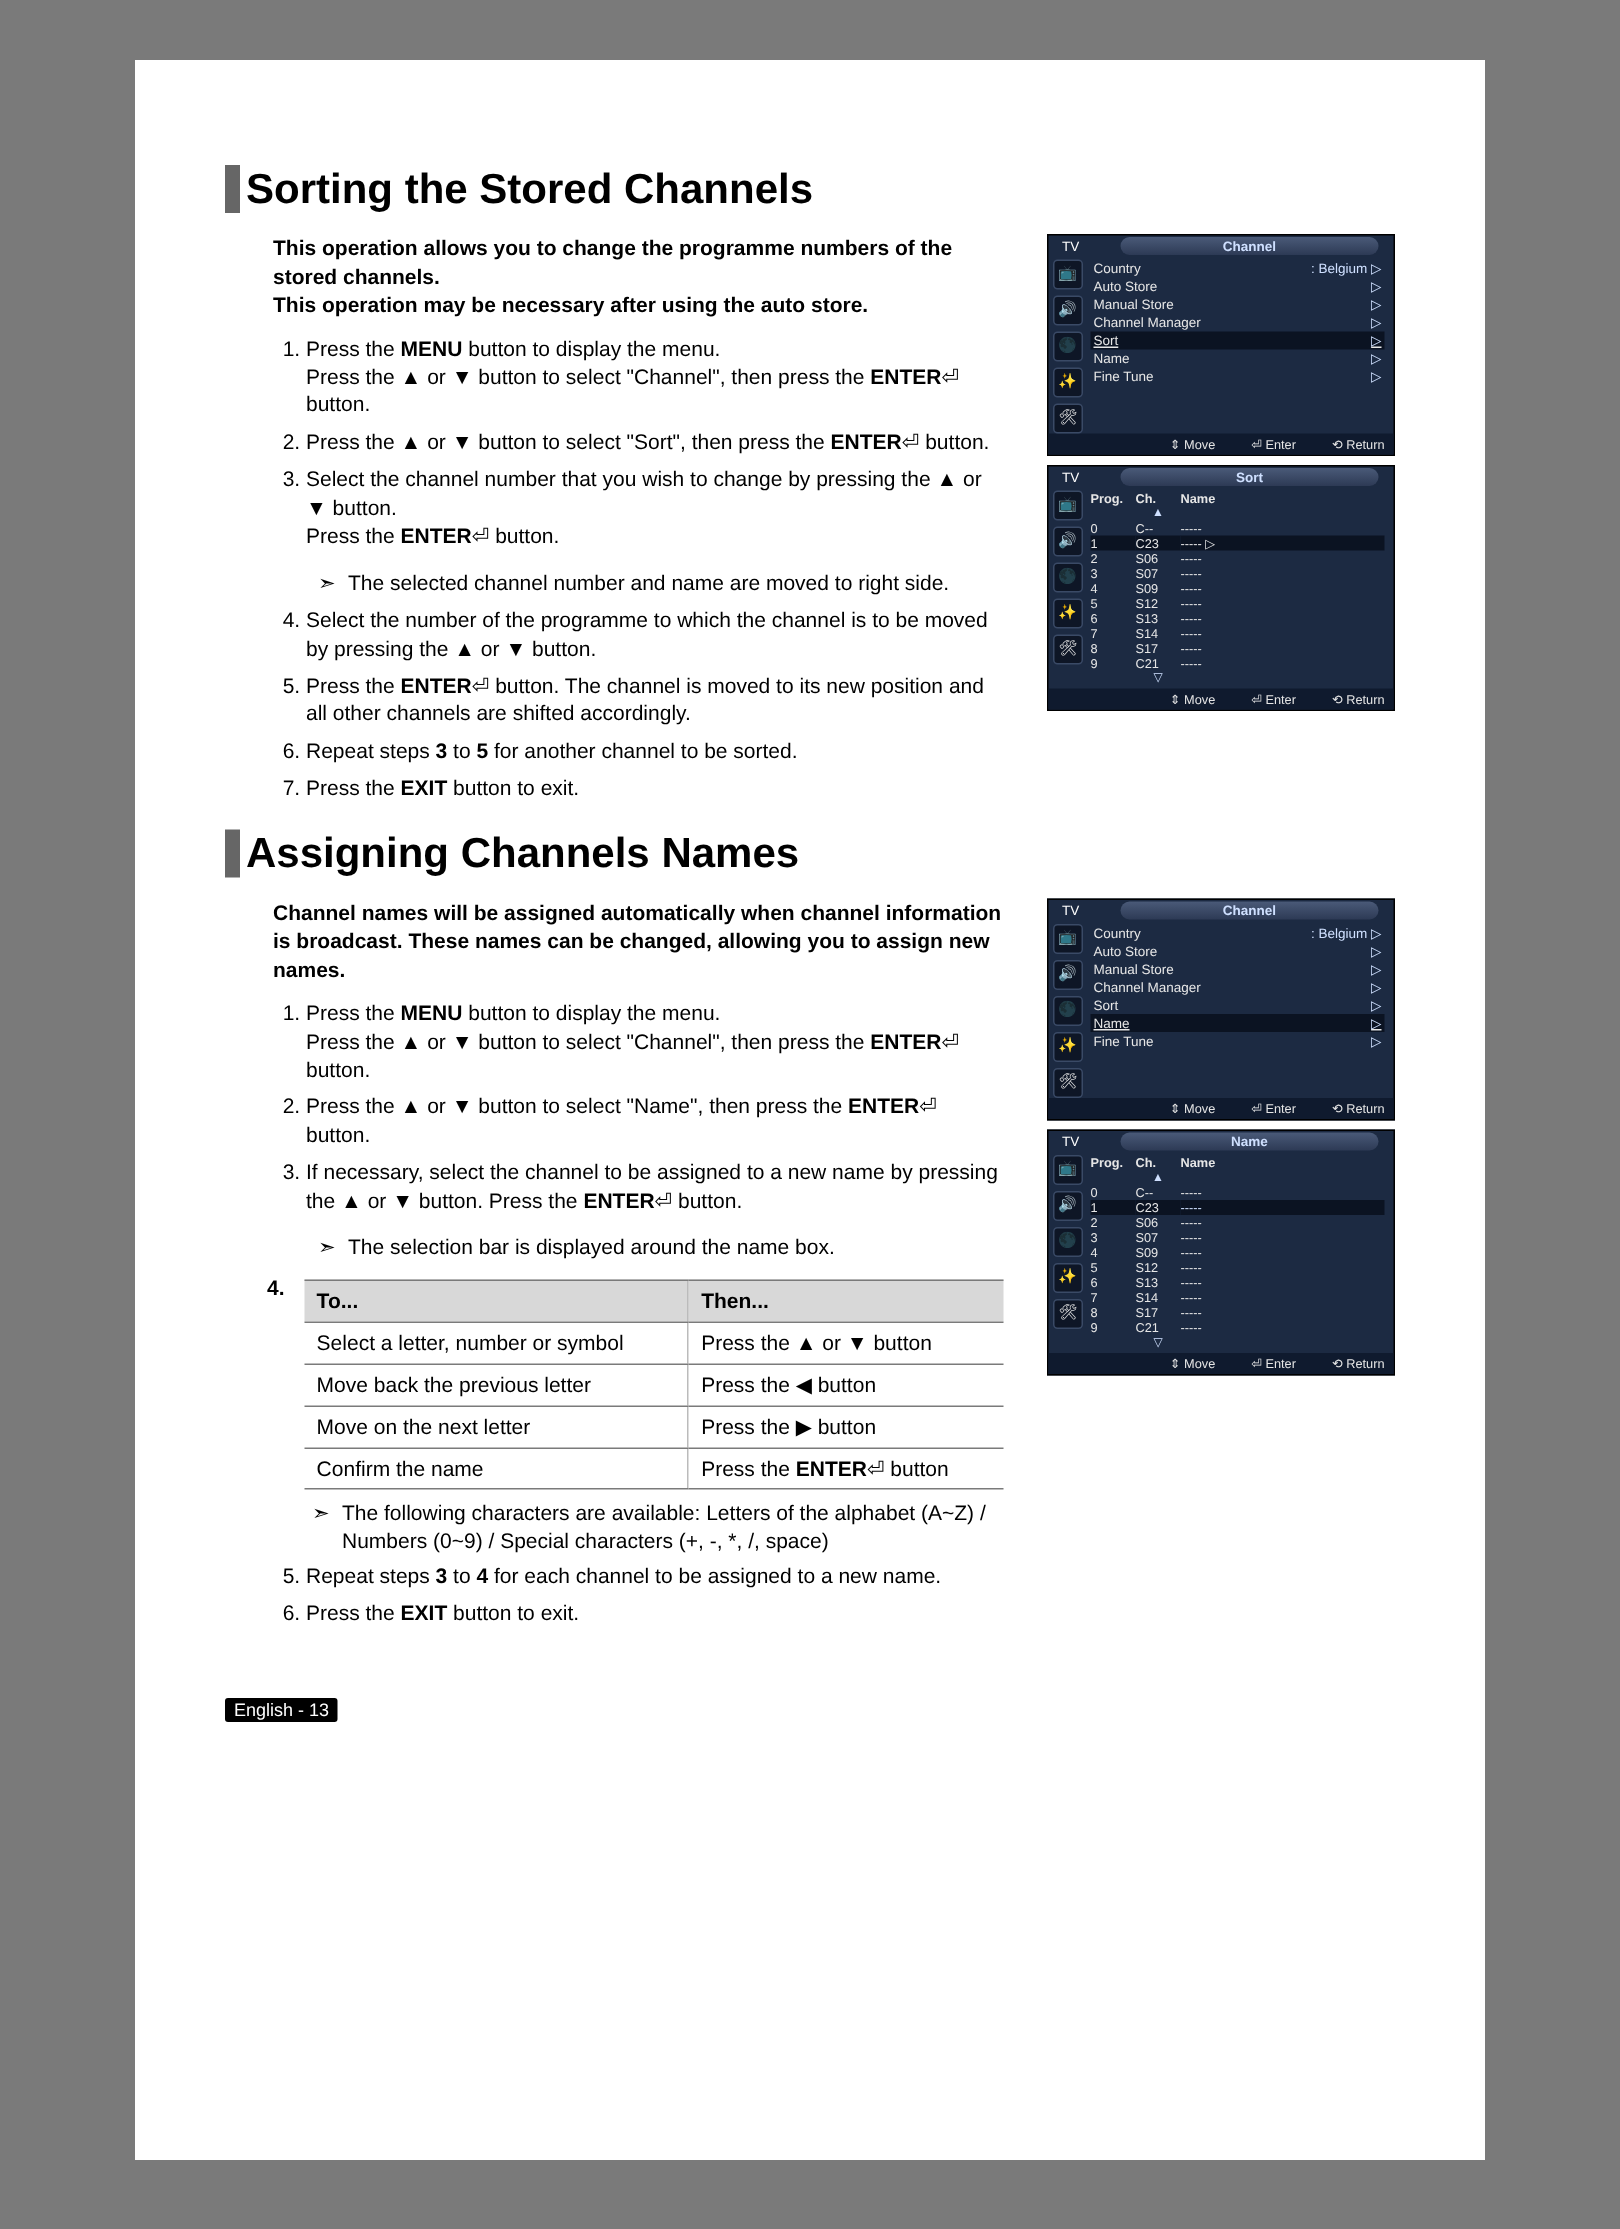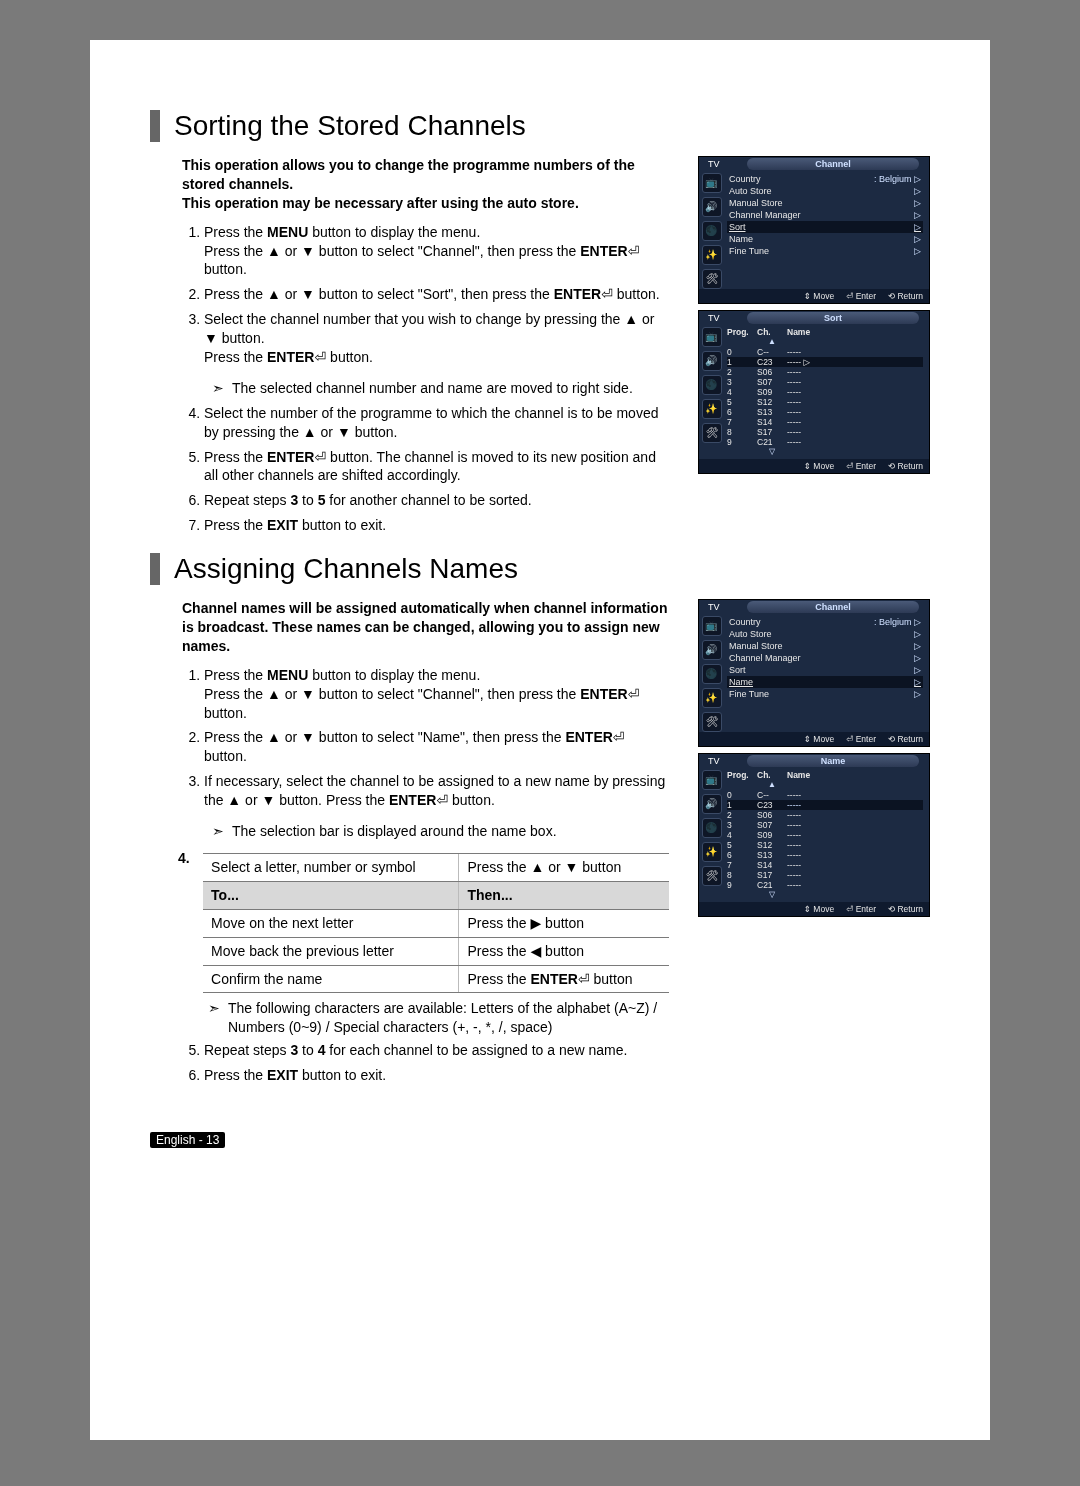--- a/index.html
+++ b/index.html
@@ -12,23 +12,23 @@
   .page {
     background: #fff;
     width: 900px;
     margin: 40px auto;
     padding: 60px 60px 70px 60px;
     box-sizing: border-box;
     min-height: 1400px;
   }
   .section-title {
     font-size: 28px;
-    font-weight: normal;
+    font-weight: bold;
     border-left: 10px solid #666;
-    padding-left: 14px;
+    padding-left: 4px;
     margin: 10px 0 14px 0;
   }
   .section-body {
     display: flex;
     align-items: flex-start;
     gap: 14px;
   }
   .left-col {
     flex: 1;
     font-size: 14px;
@@ -122,21 +122,21 @@
     justify-content: space-between;
     height: 12px;
     line-height: 12px;
     padding: 0 2px;
   }
   .menu-line.hl { background: #0b1322; text-decoration: underline; }
   .menu-line .trail { color: #cfe0ff; }
   .osd-footer {
     display: flex;
     justify-content: flex-end;
-    gap: 12px;
+    gap: 24px;
     background: #0f1a2e;
     padding: 2px 6px;
     font-size: 8.5px;
   }
   .osd-footer span { white-space: nowrap; }
   .tbl {
     display: grid;
     grid-template-columns: 30px 30px 1fr;
     font-size: 8.5px;
     row-gap: 0;
@@ -353,34 +353,34 @@
           <span>If necessary, select the channel to be assigned to a new name by pressing the ▲ or ▼ button. Press the </span><b>ENTER</b><span class="btn-icon">⏎</span><span> button.</span>
           <div class="sub">The selection bar is displayed around the name box.</div>
         </li>
       </ol>
 
       <div style="display:flex; gap:8px; align-items:flex-start; margin-left:-4px;">
         <div style="width:18px; font-weight:bold;">4.</div>
         <table class="inst">
           <tbody>
               <tr>
+            <th>To...</th>
+            <th>Then...</th>
+          </tr>
+          <tr>
             <td>Select a letter, number or symbol</td>
             <td>Press the ▲ or ▼ button</td>
           </tr>
           <tr>
-            <th>To...</th>
-            <th>Then...</th>
+            <td>Move back the previous letter</td>
+            <td>Press the ◀ button</td>
           </tr>
           <tr>
             <td>Move on the next letter</td>
             <td>Press the ▶ button</td>
-          </tr>
-          <tr>
-            <td>Move back the previous letter</td>
-            <td>Press the ◀ button</td>
           </tr>
           <tr>
             <td>Confirm the name</td>
             <td>
               <span>Press the </span><b>ENTER</b><span class="btn-icon">⏎</span><span> button</span>
             </td>
           </tr>
         </tbody>
           </table>
       </div>

